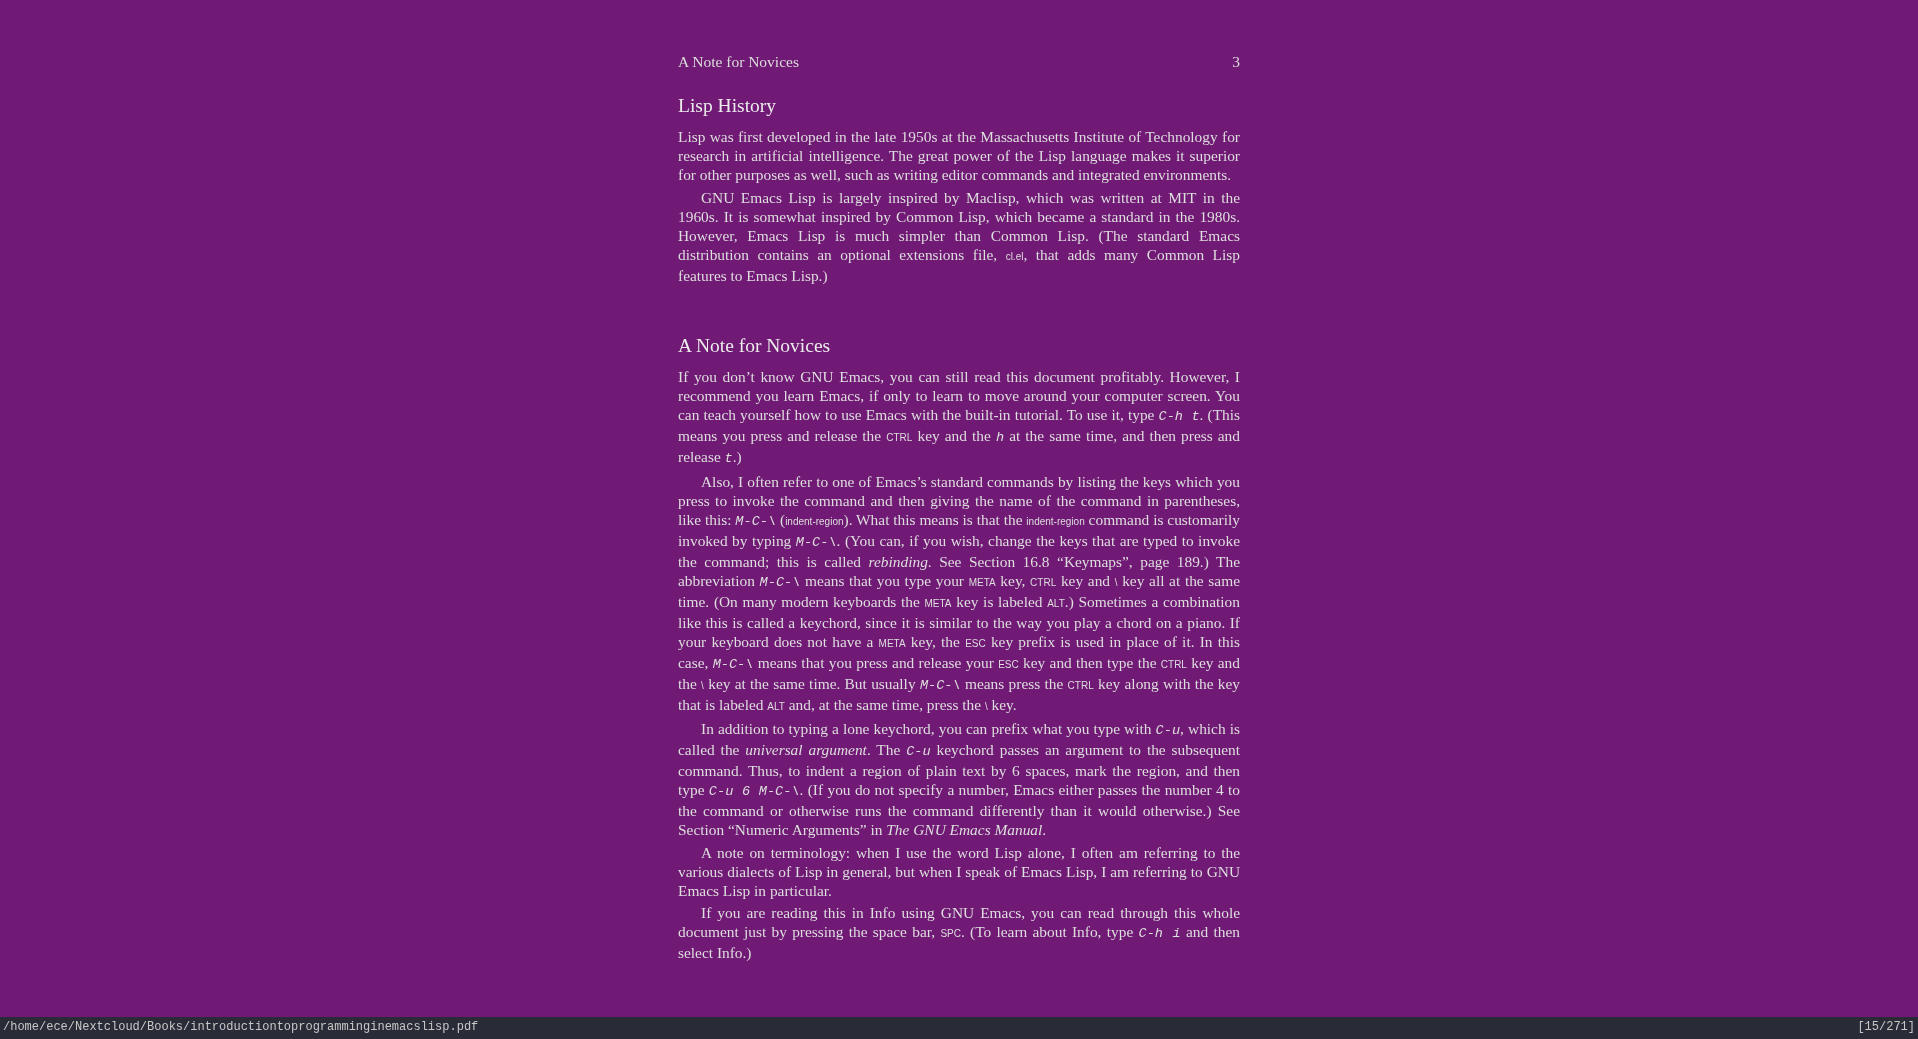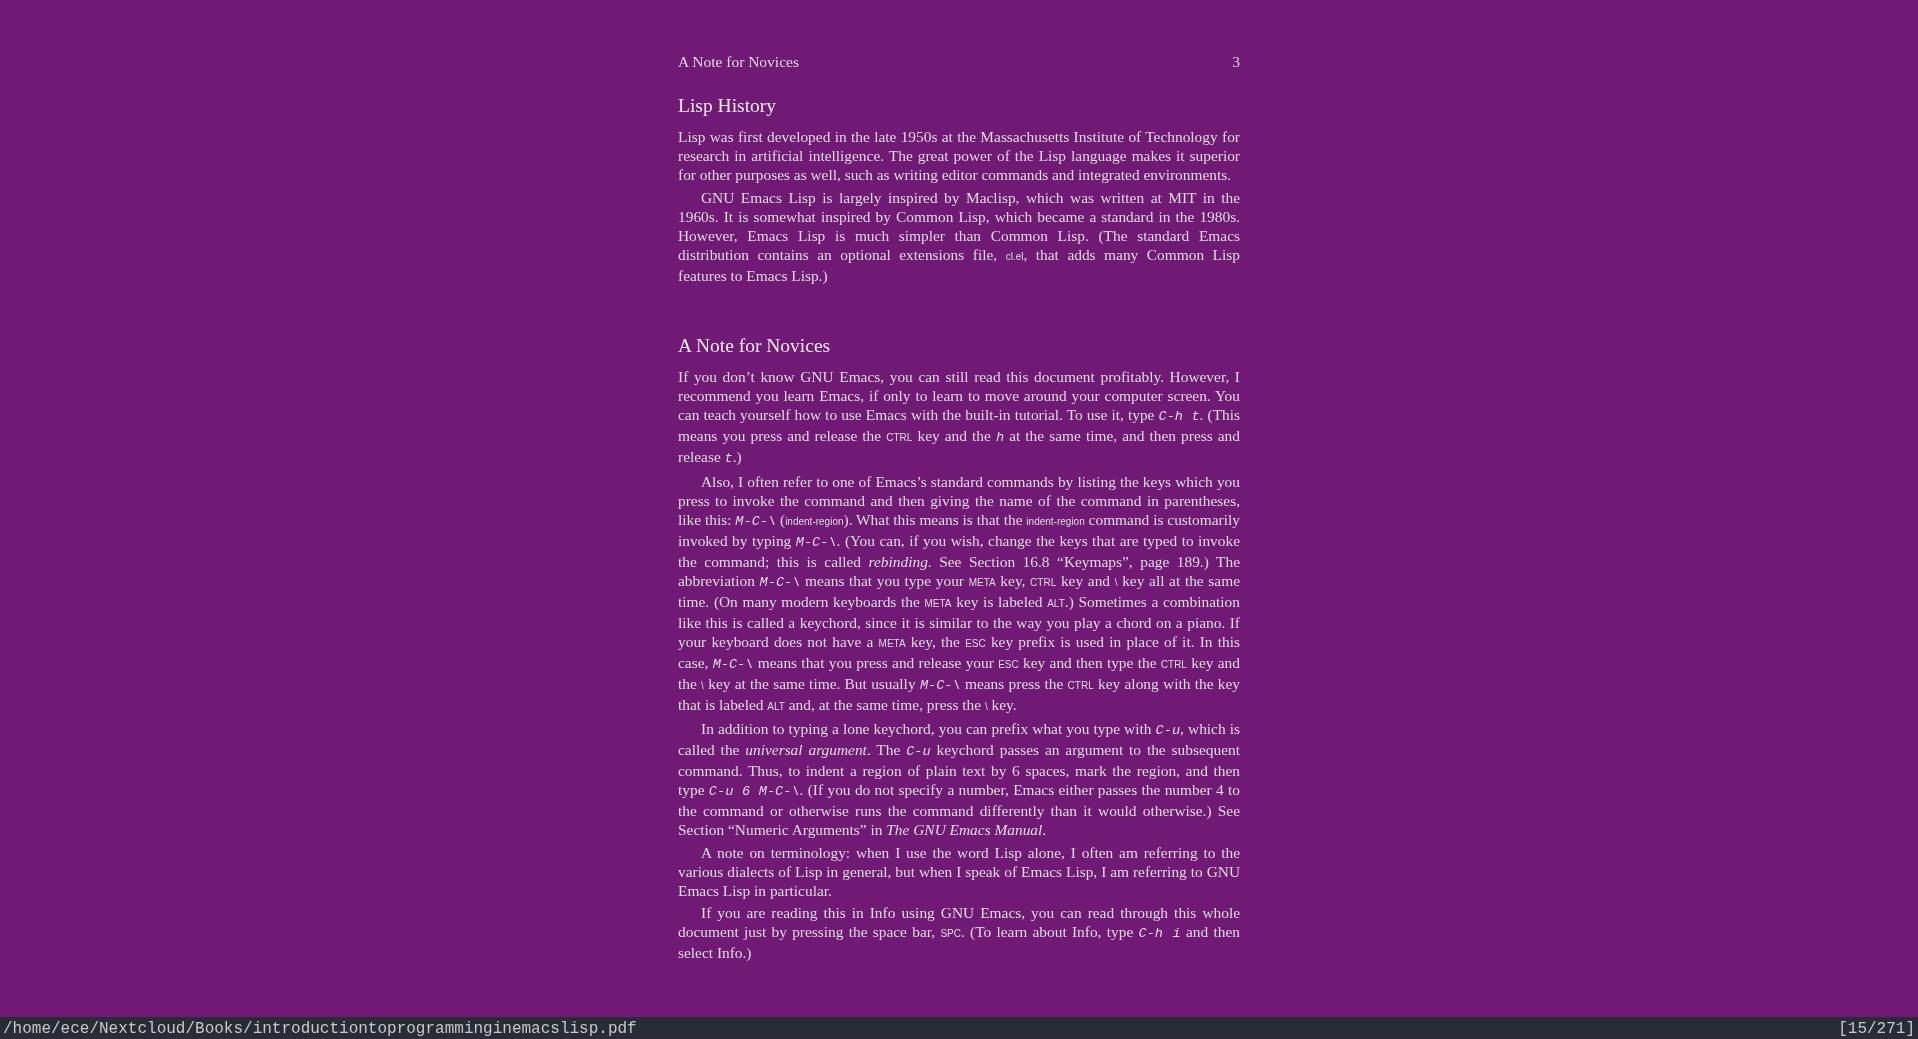--- a/index.html
+++ b/index.html
@@ -70,21 +70,21 @@
     }
     .em { font-style: italic; }
     .statusbar {
       position: absolute;
       left: 0;
       bottom: 0;
       width: 1918px;
       height: 22px;
       background: #292b37;
       font-family: "Liberation Mono", "DejaVu Sans Mono", monospace;
-      font-size: 16px;
+      font-size: 12px;
       color: #c8c8c8;
     }
     .status-path {
       position: absolute;
       left: 3px;
       top: 3px;
     }
     .status-pages {
       position: absolute;
       right: 3px;

